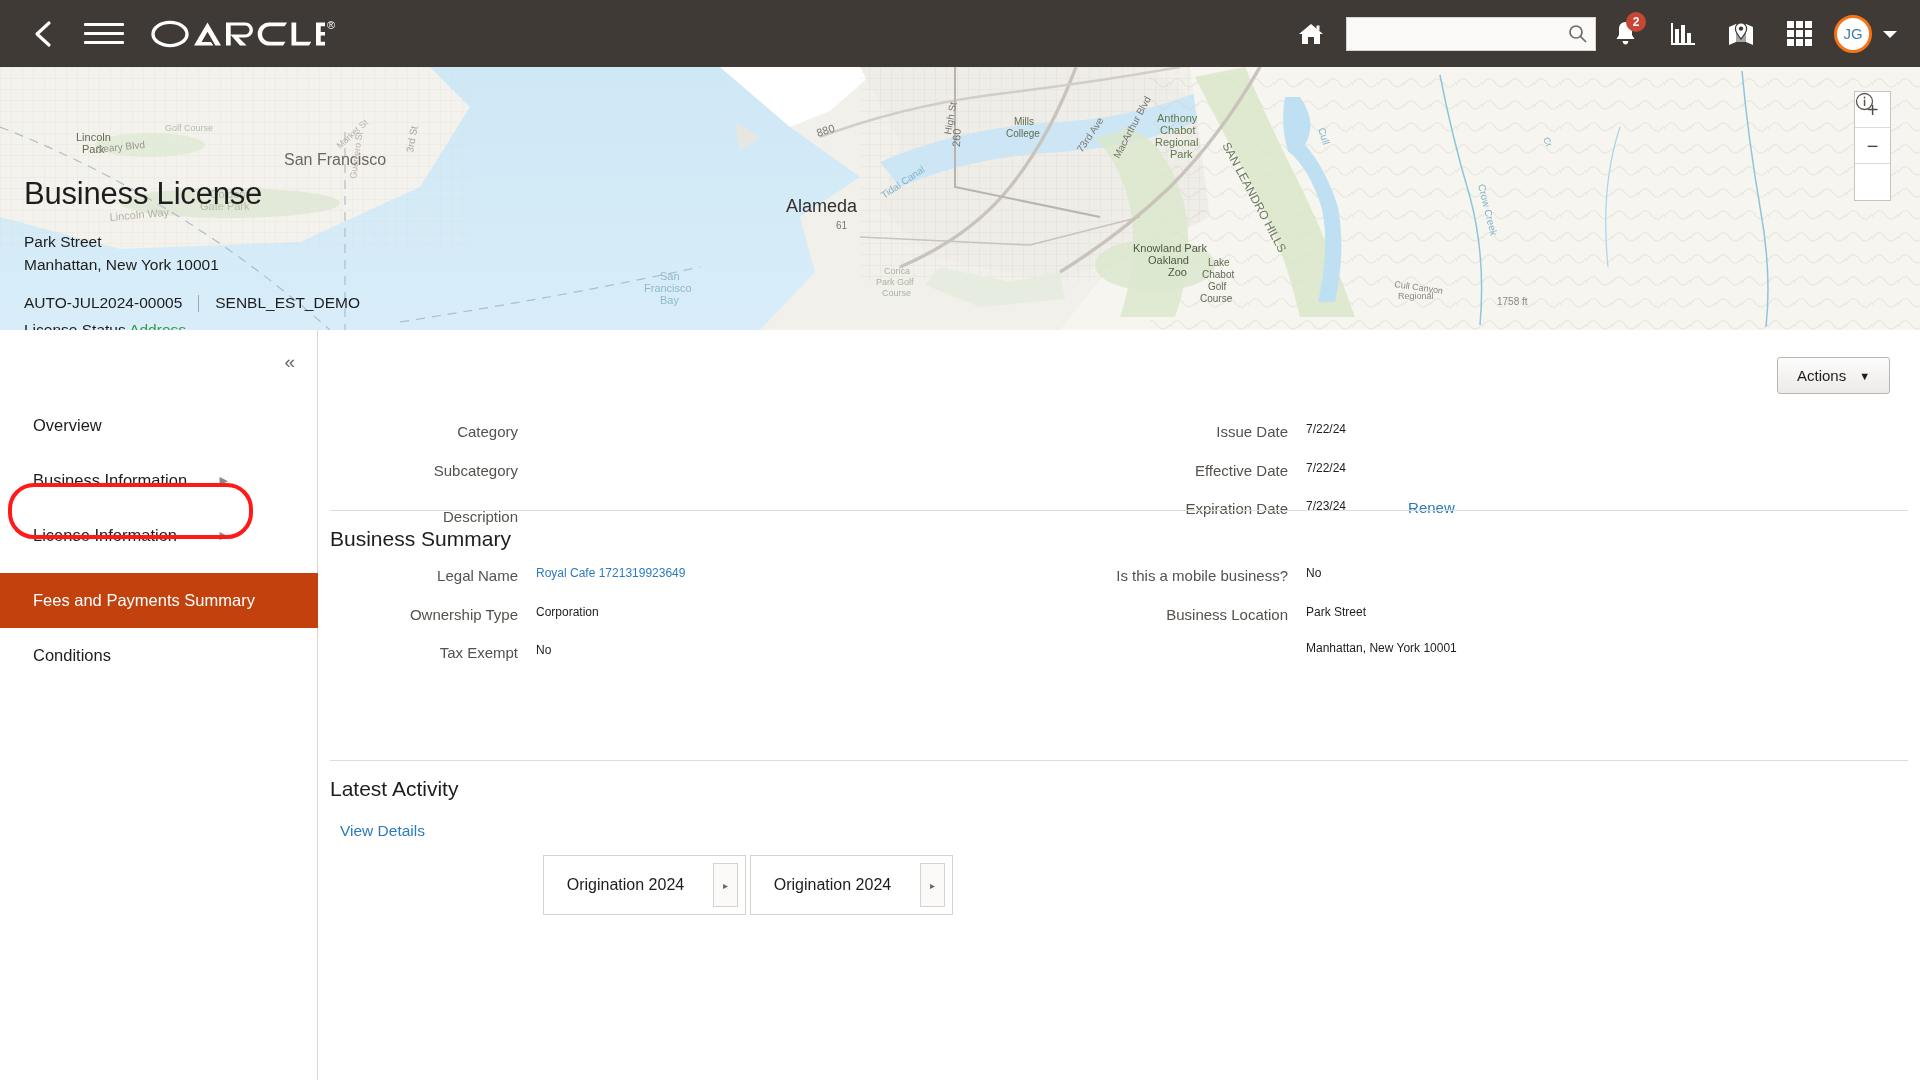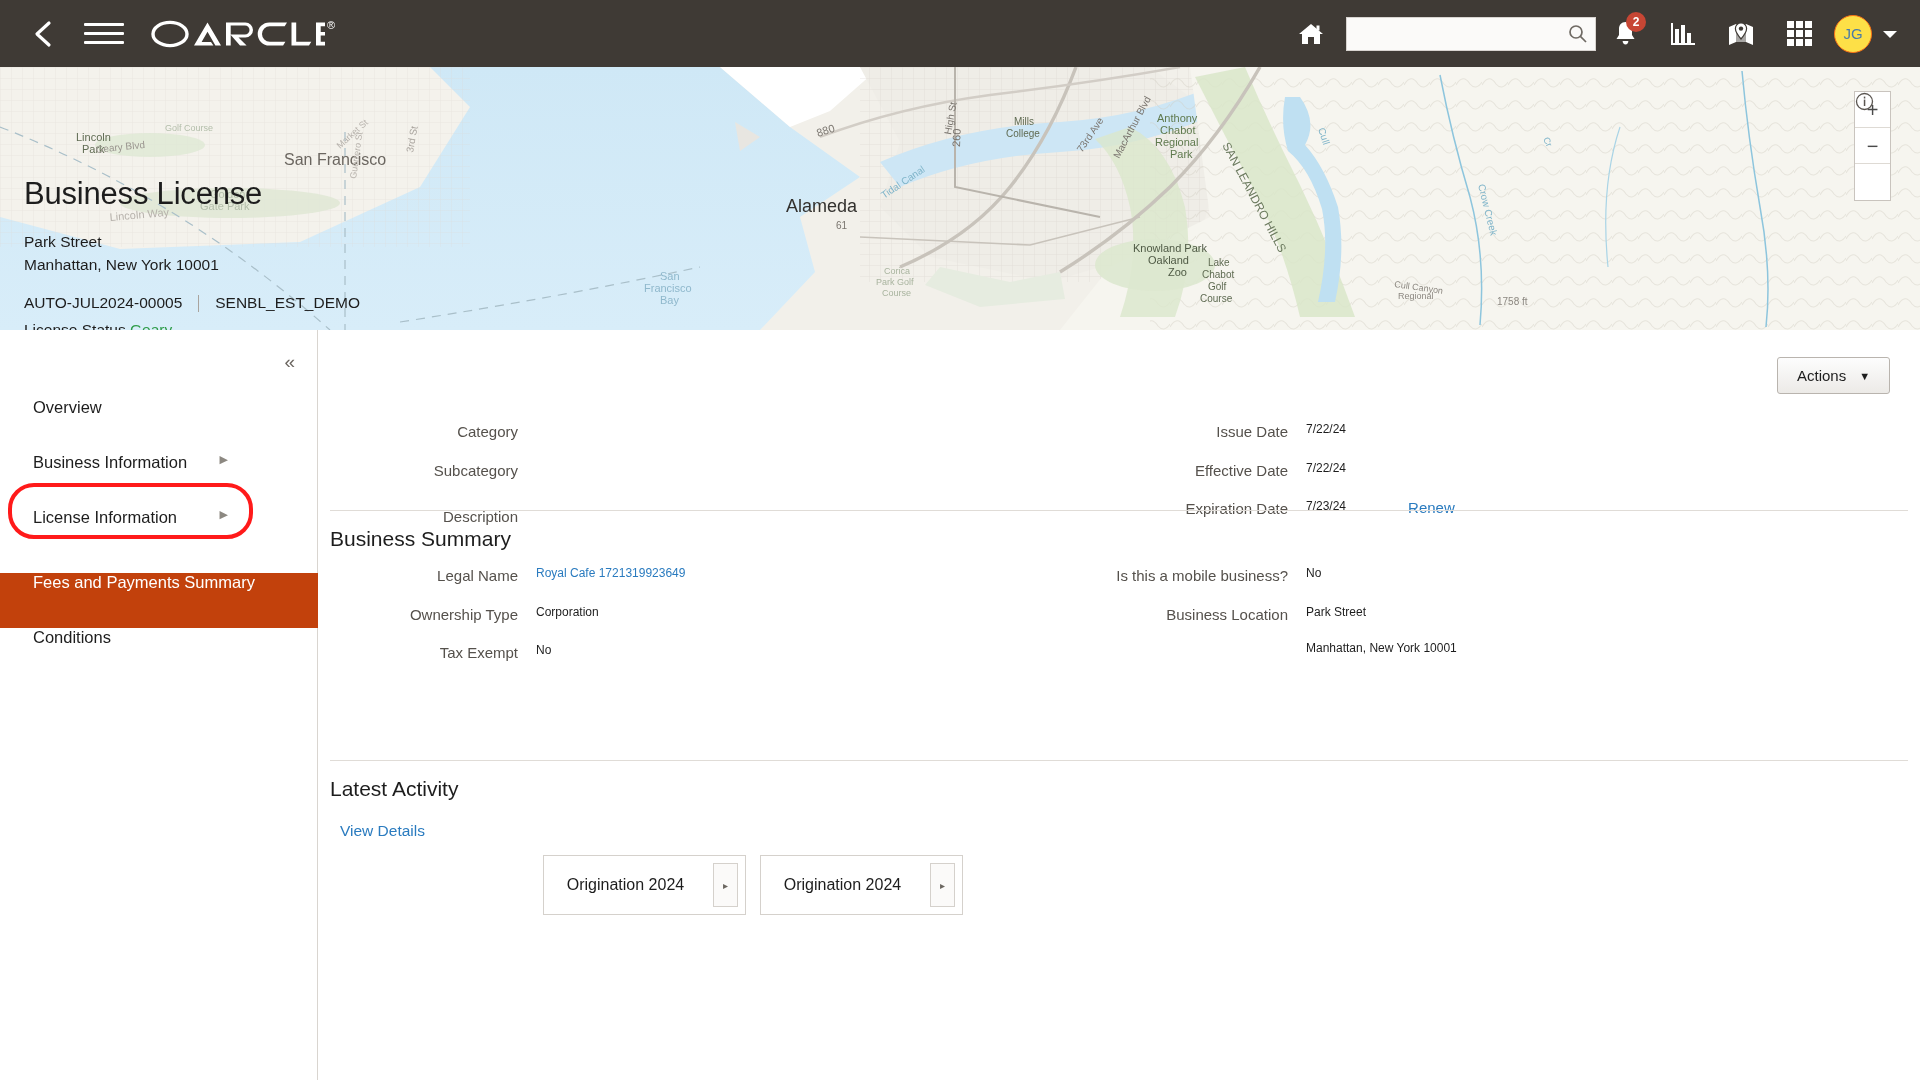--- a/index.html
+++ b/index.html
@@ -64,24 +64,24 @@
   .gh-badge {
     position: absolute; top: 1px; right: 8px;
     background: #c74634; color: #fff;
     min-width: 20px; height: 20px; border-radius: 10px;
     font-size: 12px; font-weight: bold;
     display:flex; align-items:center; justify-content:center;
     padding: 0 5px; line-height: 1;
   }
   .gh-avatar {
     width: 38px; height: 38px; border-radius: 50%;
-    background: #fde047; color: #4a7ba8;
+    background: #ffffff; color: #4a7ba8;
     display:flex; align-items:center; justify-content:center;
     font-size: 15px; margin-left: 6px; cursor: pointer;
-    border: 1px solid #f97316;
+    border: 3px solid #f97316;
   }
   .gh-caret { margin-left: 10px; margin-right: 22px; cursor:pointer; }
 
   
   .map-banner {
     position: absolute; top: 67px; left: 0;
     width: 1920px; height: 263px;
     overflow: hidden;
     background: #e8e6e1;
   }
@@ -135,21 +135,21 @@
     background: #ffffff;
     border-right: 1px solid #d9d5d0;
   }
   .collapse-btn {
     position: absolute; top: 22px; right: 22px;
     color: #6b6660; font-size: 19px; cursor: pointer;
     line-height: 1; user-select:none;
   }
   .nav-list { position: absolute; top: 68px; left: 0; width: 318px; }
   .nav-item {
-    height: 55px; display: flex; align-items: flex-start;
+    height: 55px; display: flex; align-items: center;
     padding-left: 33px; padding-right: 26px;
     font-size: 16.5px; color: #1d1d1d; cursor: pointer;
     position: relative;
   }
   .nav-item .arrow {
     position: absolute; right: 90px; color: #8c8881; font-size: 11px;
   }
   .nav-item.active {
     background: #c2410c; color: #ffffff; margin-top: 10px;
   }
@@ -192,21 +192,21 @@
 
   .sec-divider {
     position: absolute; left: 12px; width: 1578px; height: 1px;
     background: #e0dcd7;
   }
   .sec-head {
     font-size: 21px; color: #1d1d1d; font-weight: 400;
   }
 
   
-  .cards-row { position: absolute; display: flex; gap: 14px; padding-left: 18px; }
+  .cards-row { position: absolute; display: flex; gap: 4px; padding-left: 18px; }
   .act-card {
     width: 203px; height: 60px;
     border: 1px solid #d5d1cc; background: #ffffff;
     display: flex; align-items: center; justify-content: center;
     position: relative; font-size: 16px; color: #1d1d1d;
     padding-right: 38px;
   }
   .act-card .go {
     position: absolute; right: 7px; top: 7px;
     width: 25px; height: 44px;
@@ -440,21 +440,21 @@
     <div class="pg-sub">
       <div>Park Street</div>
       <div class="row2">Manhattan, New York 10001</div>
       <div class="pg-ids">
         <span>AUTO-JUL2024-00005</span>
         <span class="divider"></span>
         <span>SENBL_EST_DEMO</span>
       </div>
       <div class="pg-status">
         <span>License Status</span>
-        <span class="val">Geary</span>
+        <span class="val">Address</span>
       </div>
     </div>
   </div>
 </div>
 
 <div class="body-area">
 
   <div class="sidebar">
     <div class="collapse-btn">«</div>
     <div class="nav-list" id="nav-list">

